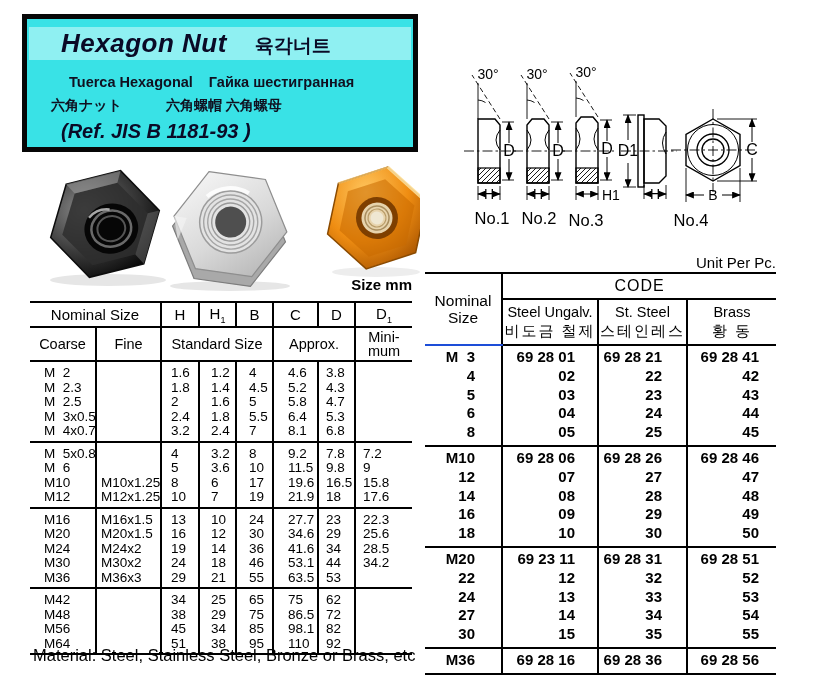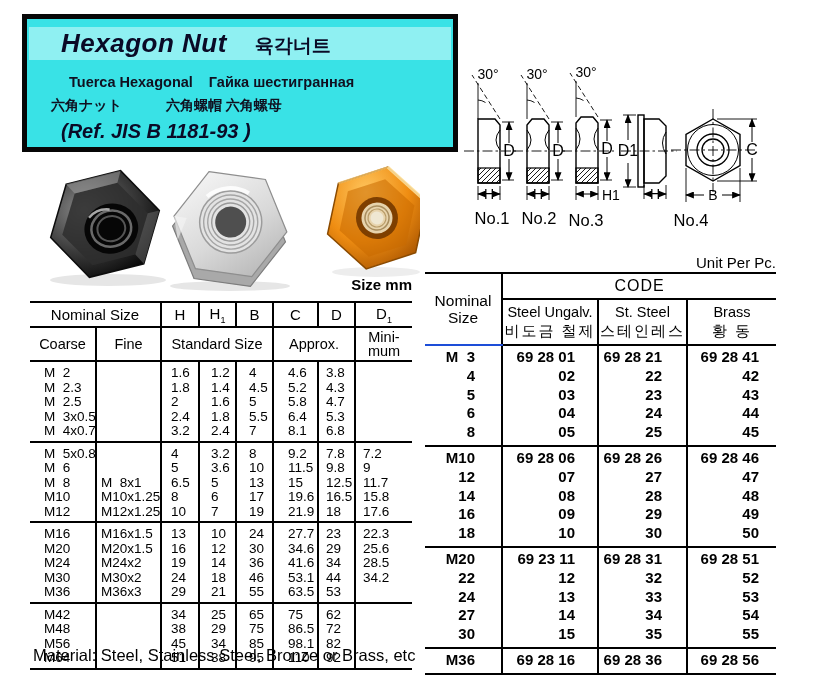--- a/index.html
+++ b/index.html
@@ -1,20 +1,20 @@
 <!DOCTYPE html>
 <html><head>
 <meta charset="utf-8">
 <style>
   html,body{margin:0;padding:0;}
   body{width:819px;height:700px;background:#ffffff;position:relative;
        font-family:"Liberation Sans", sans-serif;color:#000;overflow:hidden;}
 
   
-  #header-box{position:absolute;left:22px;top:14px;width:436px;height:138px;
+  #header-box{position:absolute;left:22px;top:14px;width:396px;height:138px;
     box-sizing:border-box;border:5px solid #070707;background:#39e2e6;}
   .hb-band{position:absolute;left:2px;right:2px;top:8px;height:33px;background:#8ff0f2;}
   .hb-title{position:absolute;left:34px;top:9px;white-space:nowrap;}
   .hb-title .en{font-style:italic;font-weight:700;font-size:26px;color:#0a0a26;letter-spacing:.5px;}
   .hb-title .ko{font-weight:700;font-size:19px;color:#0a0a26;margin-left:28px;}
   .hb-sub1{position:absolute;left:42px;top:55px;font-size:14.5px;font-weight:700;color:#101020;white-space:nowrap;}
   .hb-sub1 .gap{margin-right:16px;}
   .hb-sub2{position:absolute;left:24px;top:78px;font-size:14px;font-weight:700;color:#101020;white-space:nowrap;}
   .hb-sub2 .gap{margin-right:44px;}
   .hb-ref{position:absolute;left:34px;top:101px;font-style:italic;font-weight:700;font-size:20px;color:#0a0a26;white-space:nowrap;}
@@ -351,30 +351,20 @@
         <td class="lc0">M  6</td>
         <td class="lc1 bl"></td>
         <td class="lc2 bl">5</td>
         <td class="lc3 bl">3.6</td>
         <td class="lc4 bl">10</td>
         <td class="lc5 bl">11.5</td>
         <td class="lc6 bl">9.8</td>
         <td class="lc7 bl">9</td>
       </tr>
       <tr>
-        <td class="lc0">M  8</td>
-        <td class="lc1 bl">M  8x1</td>
-        <td class="lc2 bl">6.5</td>
-        <td class="lc3 bl">5</td>
-        <td class="lc4 bl">13</td>
-        <td class="lc5 bl">15</td>
-        <td class="lc6 bl">12.5</td>
-        <td class="lc7 bl">11.7</td>
-      </tr>
-      <tr>
         <td class="lc0">M10</td>
         <td class="lc1 bl">M10x1.25</td>
         <td class="lc2 bl">8</td>
         <td class="lc3 bl">6</td>
         <td class="lc4 bl">17</td>
         <td class="lc5 bl">19.6</td>
         <td class="lc6 bl">16.5</td>
         <td class="lc7 bl">15.8</td>
       </tr>
       <tr>

